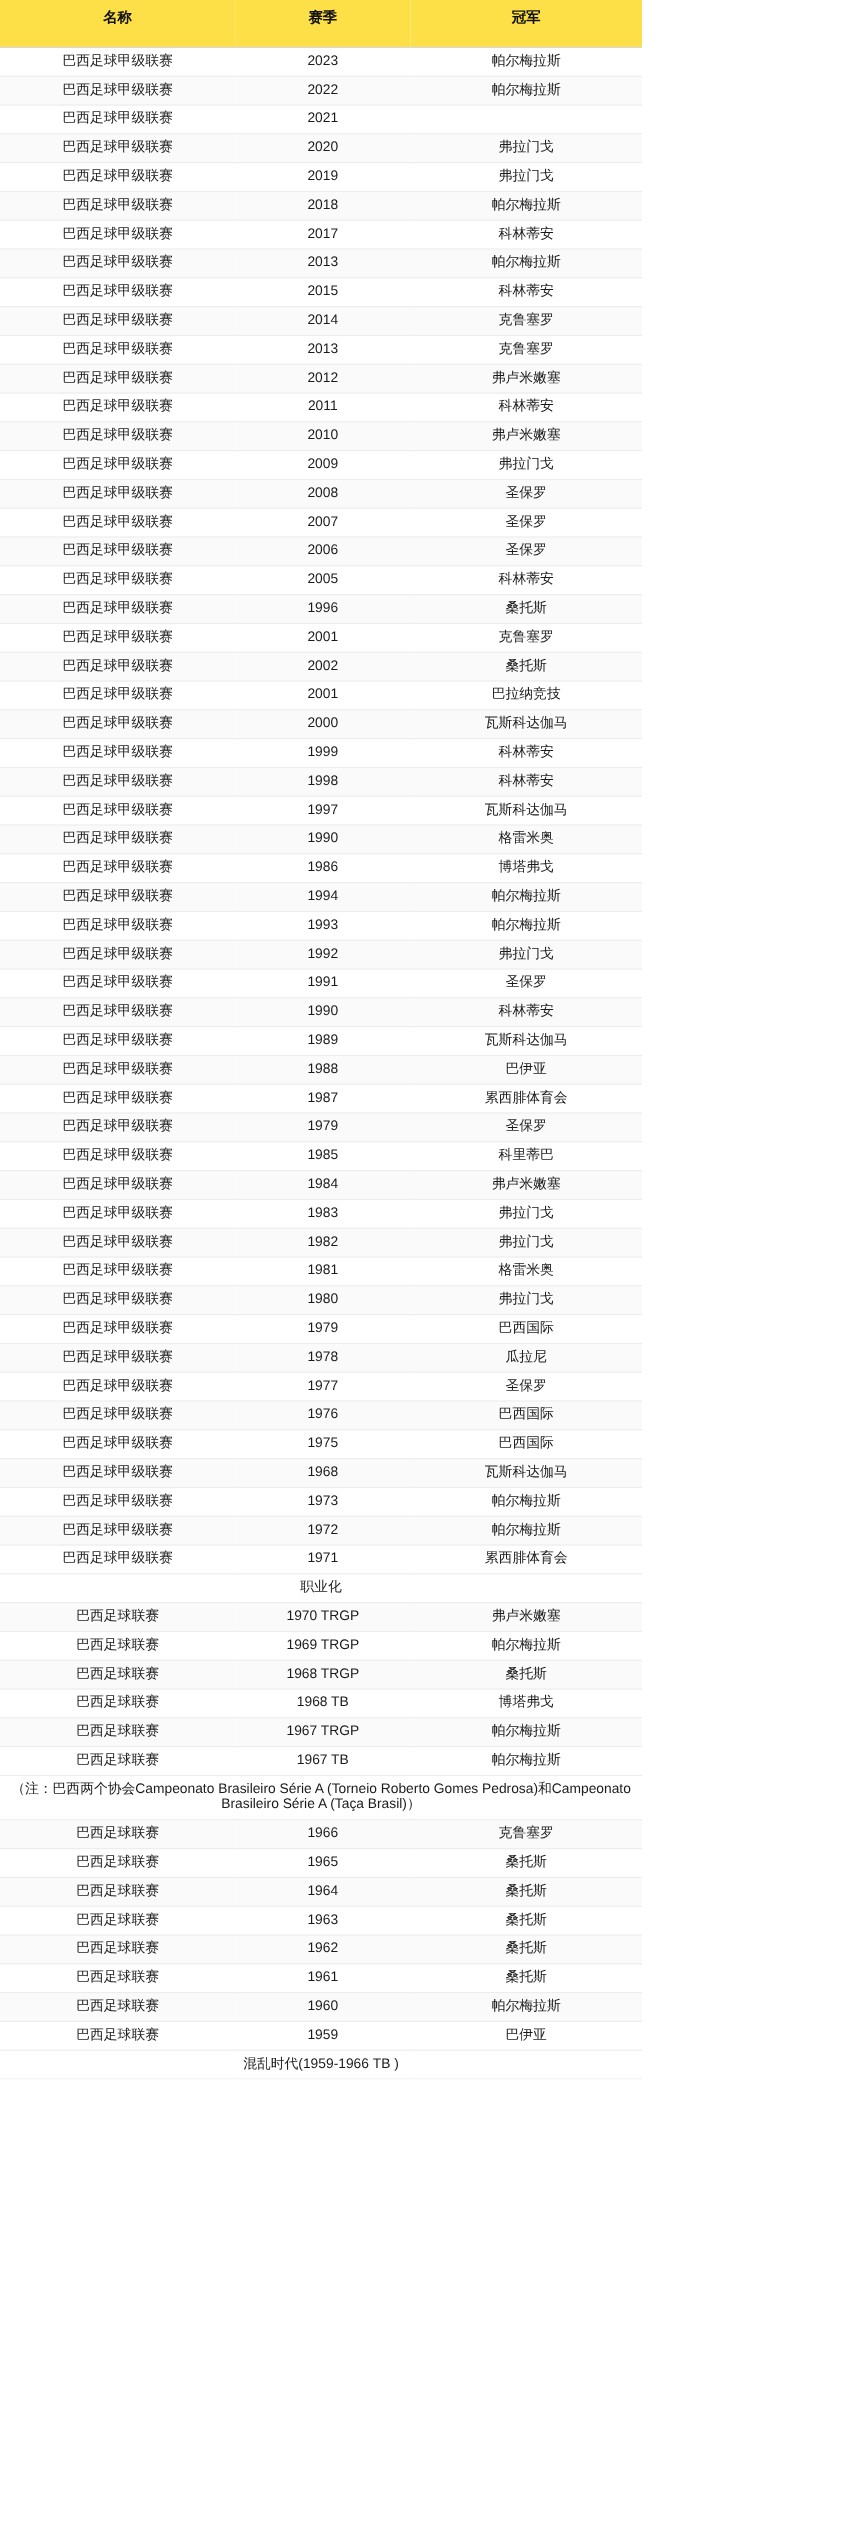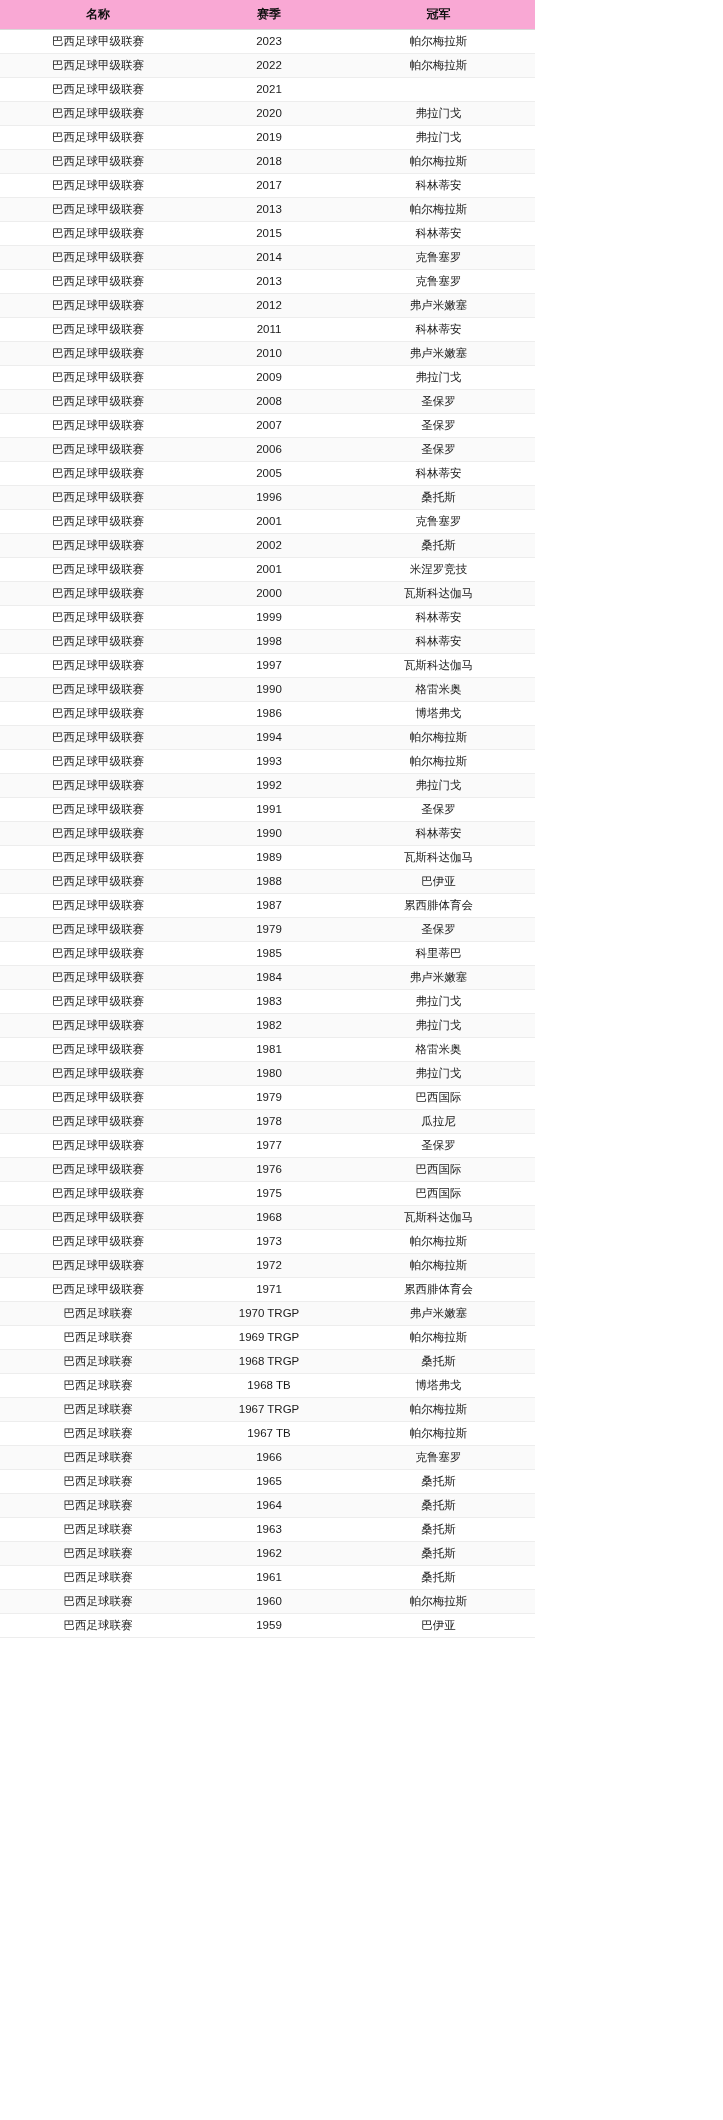--- a/index.html
+++ b/index.html
@@ -21,25 +21,25 @@
     width: 535px;
     table-layout: fixed;
     font-size: 11.5px;
     color: #1a1a1a;
   }
   table.champions col.c-name { width: 196px; }
   table.champions col.c-season { width: 146px; }
   table.champions col.c-champ { width: 193px; }
 
   table.champions thead th {
-    background: #f9a8d4;
+    background: #fde047;
     font-weight: bold;
     font-size: 12px;
     text-align: center;
-    padding: 6px 2px 6px 2px;
+    padding: 6px 2px 16px 2px;
     border-bottom: 1px solid #d9d9d9;
     color: #111;
   }
   table.champions tbody td {
     text-align: center;
     padding: 5px 2px 5px 2px;
     border-bottom: 1px solid #ededed;
     height: 11px;
     line-height: 13px;
     vertical-align: middle;
@@ -183,21 +183,21 @@
           <td>克鲁塞罗</td>
         </tr>
         <tr class="alt">
           <td>巴西足球甲级联赛</td>
           <td>2002</td>
           <td>桑托斯</td>
         </tr>
         <tr>
           <td>巴西足球甲级联赛</td>
           <td>2001</td>
-          <td>米涅罗竞技</td>
+          <td>巴拉纳竞技</td>
         </tr>
         <tr class="alt">
           <td>巴西足球甲级联赛</td>
           <td>2000</td>
           <td>瓦斯科达伽马</td>
         </tr>
         <tr>
           <td>巴西足球甲级联赛</td>
           <td>1999</td>
           <td>科林蒂安</td>
@@ -335,20 +335,23 @@
         <tr class="alt">
           <td>巴西足球甲级联赛</td>
           <td>1972</td>
           <td>帕尔梅拉斯</td>
         </tr>
         <tr>
           <td>巴西足球甲级联赛</td>
           <td>1971</td>
           <td>累西腓体育会</td>
         </tr>
+        <tr>
+          <td colspan="3" class="span-row">职业化</td>
+        </tr>
         <tr class="alt">
           <td>巴西足球联赛</td>
           <td>1970 TRGP</td>
           <td>弗卢米嫩塞</td>
         </tr>
         <tr>
           <td>巴西足球联赛</td>
           <td>1969 TRGP</td>
           <td>帕尔梅拉斯</td>
         </tr>
@@ -365,20 +368,23 @@
         <tr class="alt">
           <td>巴西足球联赛</td>
           <td>1967 TRGP</td>
           <td>帕尔梅拉斯</td>
         </tr>
         <tr>
           <td>巴西足球联赛</td>
           <td>1967 TB</td>
           <td>帕尔梅拉斯</td>
         </tr>
+        <tr>
+          <td colspan="3" class="note">（注：巴西两个协会Campeonato Brasileiro Série A (Torneio Roberto Gomes Pedrosa)和Campeonato Brasileiro Série A (Taça Brasil)）</td>
+        </tr>
         <tr class="alt">
           <td>巴西足球联赛</td>
           <td>1966</td>
           <td>克鲁塞罗</td>
         </tr>
         <tr>
           <td>巴西足球联赛</td>
           <td>1965</td>
           <td>桑托斯</td>
         </tr>
@@ -404,16 +410,19 @@
         </tr>
         <tr class="alt">
           <td>巴西足球联赛</td>
           <td>1960</td>
           <td>帕尔梅拉斯</td>
         </tr>
         <tr>
           <td>巴西足球联赛</td>
           <td>1959</td>
           <td>巴伊亚</td>
+        </tr>
+        <tr>
+          <td colspan="3" class="span-row">混乱时代(1959-1966 TB )</td>
         </tr>
       </tbody>
   </table>
 </div>
 
 </body></html>

